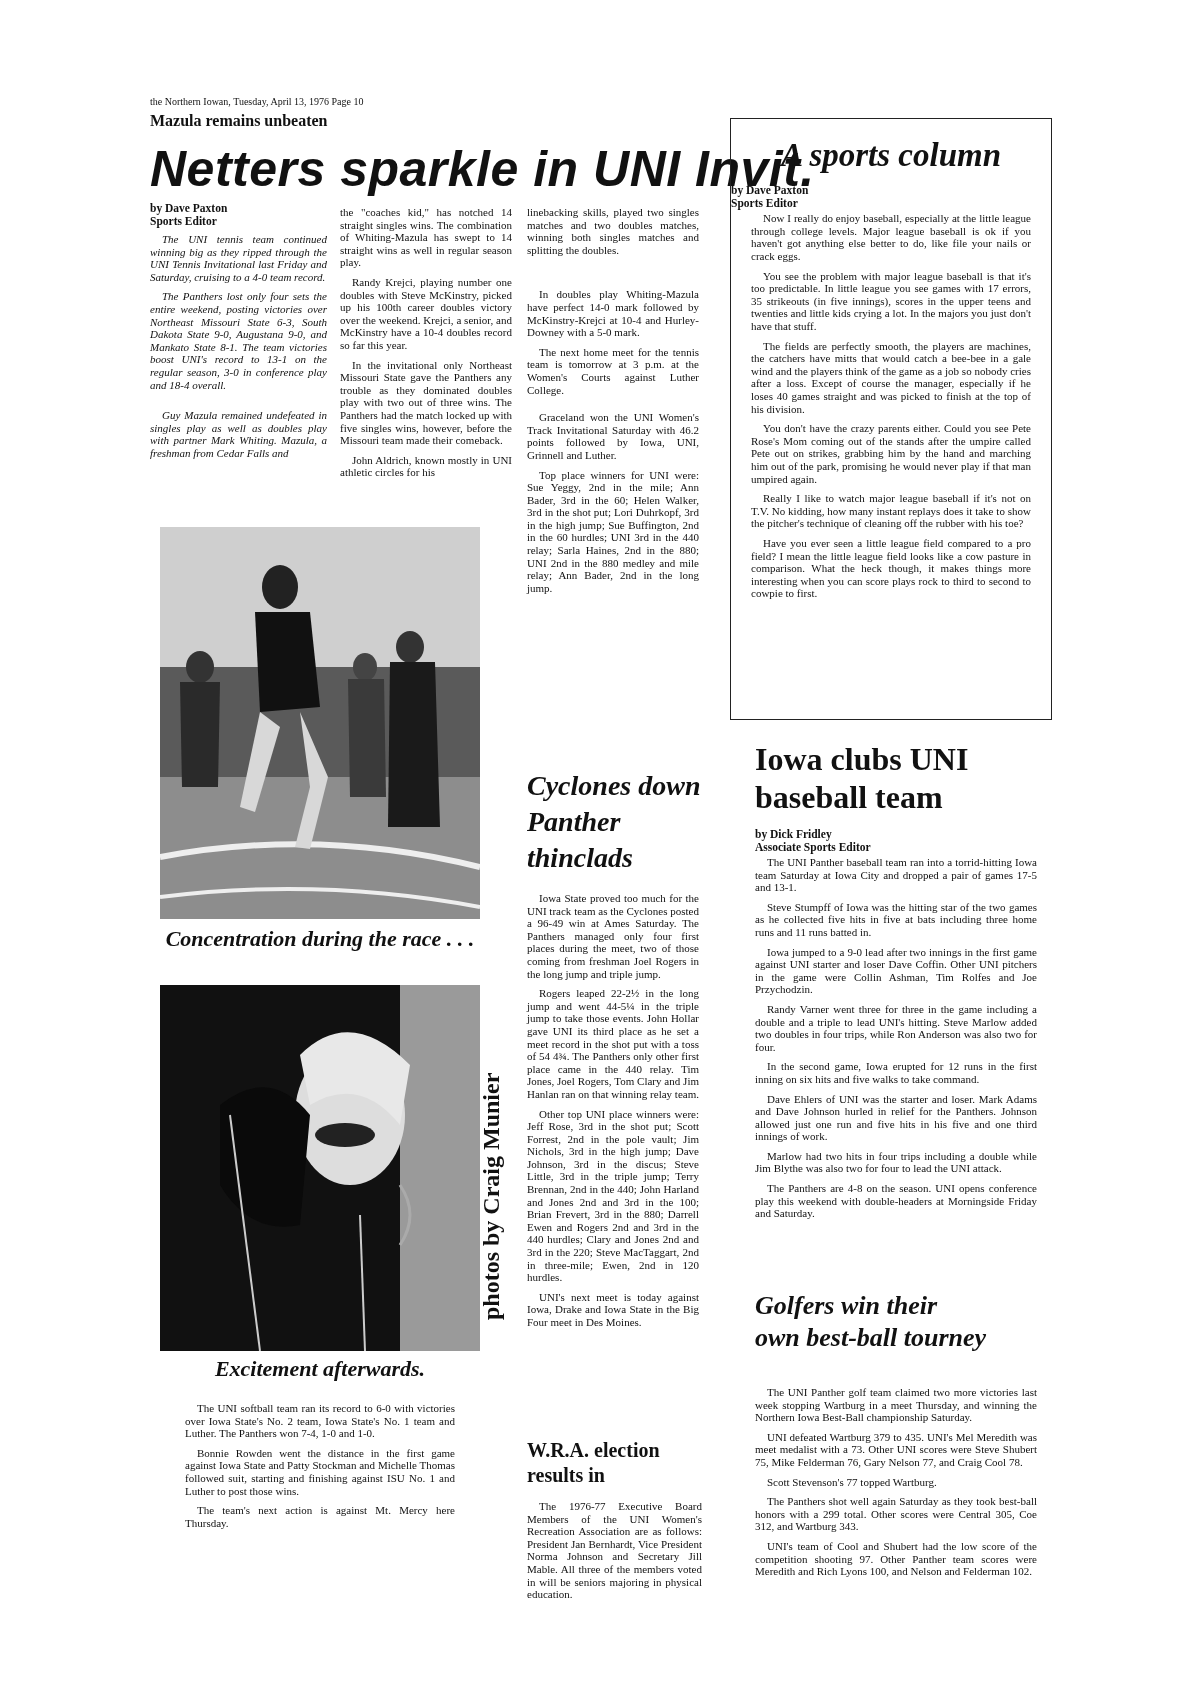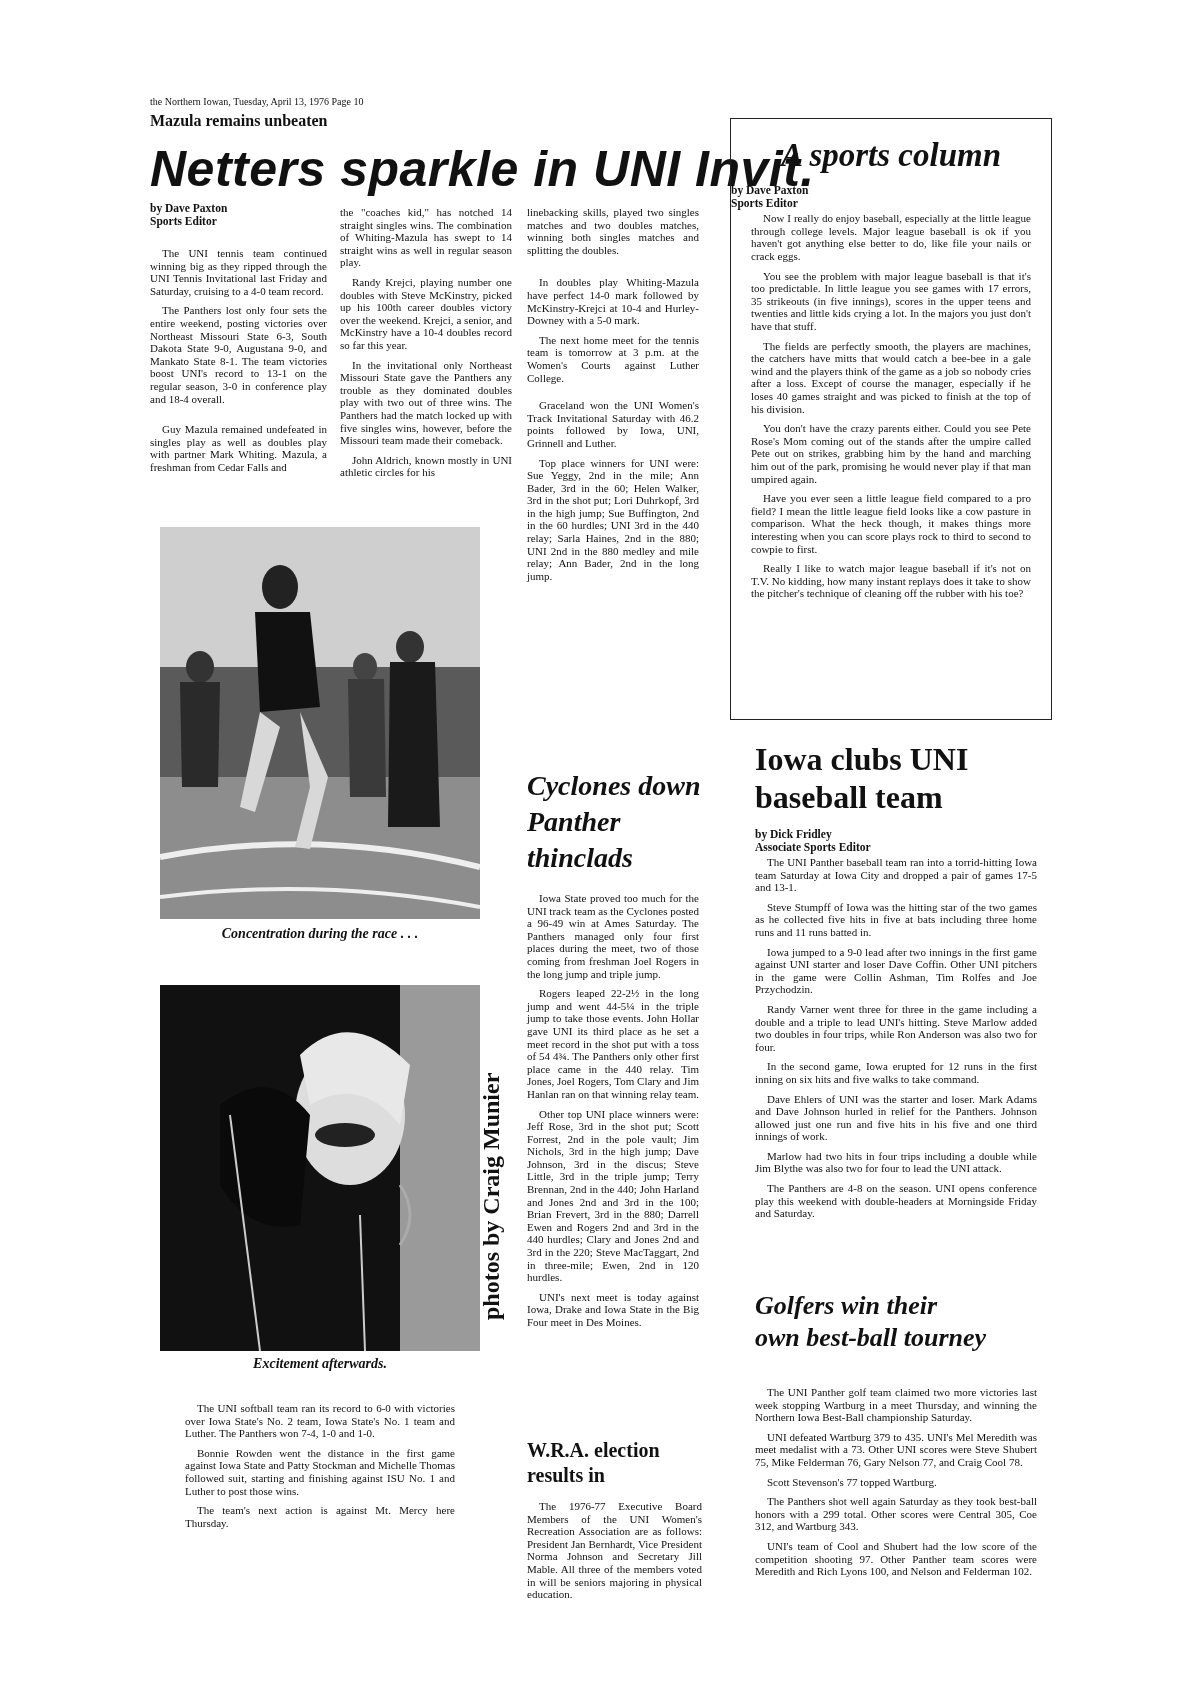--- a/index.html
+++ b/index.html
@@ -6,75 +6,75 @@
   body{width:1200px;height:1700px;position:relative;overflow:hidden;color:#111;
        font-family:"DejaVu Serif","Liberation Serif",serif;}
   .abs{position:absolute;}
   .folio{font-size:10px;font-family:"Liberation Serif",serif;}
   .kicker{font-family:"Liberation Serif",serif;font-weight:bold;font-size:16px;}
   .mainhead{font-family:Liberation Sans, sans-serif;font-weight:bold;font-style:italic;font-size:50px;letter-spacing:0.5px;white-space:nowrap;}
   .byline{text-align:left;font-family:"Liberation Serif",serif;font-weight:bold;font-size:11.5px;line-height:13px;}
   .body{font-family:"Liberation Serif",serif;font-size:11px;line-height:12.6px;text-align:justify;}
   .body p{margin:0 0 7px 0;text-indent:12px;}
   .photo{background:#222;overflow:hidden;}
-  .caption{font-family:"Liberation Serif",serif;font-weight:bold;font-style:italic;font-size:14px;text-align:center;white-space:nowrap;}
+  .caption{font-family:"Liberation Serif",serif;font-weight:bold;font-style:italic;font-size:22px;text-align:center;white-space:nowrap;}
   .credit{font-family:"Liberation Serif",serif;font-weight:bold;font-size:24px;writing-mode:vertical-rl;transform:rotate(180deg);white-space:nowrap;}
   .boxed{border:1.5px solid #222;}
   .col-head-italic{font-family:"Liberation Serif",serif;font-weight:bold;font-style:italic;line-height:1.25;}
   .col-head{font-family:"Liberation Serif",serif;font-weight:bold;line-height:1.12;}
 </style>
 </head>
 <body>
 
 <div class="abs folio" style="left:150px;top:96px;">the Northern Iowan, Tuesday, April 13, 1976 Page 10</div>
 
 <div class="abs kicker" style="left:150px;top:112px;">Mazula remains unbeaten</div>
 <div class="abs mainhead" style="left:150px;top:140px;">Netters sparkle in UNI Invit.</div>
 
 <div class="abs" style="left:150px;top:202px;width:177px;">
   <div class="byline">
     <div>by Dave Paxton</div>
     <div>Sports Editor</div>
   </div>
-  <div class="body" style="margin-top:19px;">
+  <div class="body" style="margin-top:5px;font-style:italic;">
     <p>The UNI tennis team continued winning big as they ripped through the UNI Tennis Invitational last Friday and Saturday, cruising to a 4-0 team record.</p>
     <p>The Panthers lost only four sets the entire weekend, posting victories over Northeast Missouri State 6-3, South Dakota State 9-0, Augustana 9-0, and Mankato State 8-1. The team victories boost UNI's record to 13-1 on the regular season, 3-0 in conference play and 18-4 overall.</p>
     <p style="margin-top:18px;">Guy Mazula remained undefeated in singles play as well as doubles play with partner Mark Whiting. Mazula, a freshman from Cedar Falls and</p>
   </div>
 </div>
 
 <div class="abs body" style="left:340px;top:206px;width:172px;">
   <p style="text-indent:0">the "coaches kid," has notched 14 straight singles wins. The combination of Whiting-Mazula has swept to 14 straight wins as well in regular season play.</p>
   <p>Randy Krejci, playing number one doubles with Steve McKinstry, picked up his 100th career doubles victory over the weekend. Krejci, a senior, and McKinstry have a 10-4 doubles record so far this year.</p>
   <p>In the invitational only Northeast Missouri State gave the Panthers any trouble as they dominated doubles play with two out of three wins. The Panthers had the match locked up with five singles wins, however, before the Missouri team made their comeback.</p>
   <p>John Aldrich, known mostly in UNI athletic circles for his</p>
 </div>
 
 <div class="abs body" style="left:527px;top:206px;width:172px;">
   <p style="text-indent:0">linebacking skills, played two singles matches and two doubles matches, winning both singles matches and splitting the doubles.</p>
-  <p style="margin-top:20px;">In doubles play Whiting-Mazula have perfect 14-0 mark followed by McKinstry-Krejci at 10-4 and Hurley-Downey with a 5-0 mark.</p>
+  <p style="margin-top:32px;">In doubles play Whiting-Mazula have perfect 14-0 mark followed by McKinstry-Krejci at 10-4 and Hurley-Downey with a 5-0 mark.</p>
   <p>The next home meet for the tennis team is tomorrow at 3 p.m. at the Women's Courts against Luther College.</p>
   <div style="height:8px"></div>
   <p>Graceland won the UNI Women's Track Invitational Saturday with 46.2 points followed by Iowa, UNI, Grinnell and Luther.</p>
   <p>Top place winners for UNI were: Sue Yeggy, 2nd in the mile; Ann Bader, 3rd in the 60; Helen Walker, 3rd in the shot put; Lori Duhrkopf, 3rd in the high jump; Sue Buffington, 2nd in the 60 hurdles; UNI 3rd in the 440 relay; Sarla Haines, 2nd in the 880; UNI 2nd in the 880 medley and mile relay; Ann Bader, 2nd in the long jump.</p>
 </div>
 
 <div class="abs boxed" style="left:730px;top:118px;width:320px;height:600px;">
   <div class="col-head-italic" style="text-align:center;font-size:33px;margin-top:16px;">A sports column</div>
   <div class="byline" style="margin-top:8px;">
     <div>by Dave Paxton</div>
     <div>Sports Editor</div>
   </div>
   <div class="body" style="padding:2px 20px 0 20px;">
     <p>Now I really do enjoy baseball, especially at the little league through college levels. Major league baseball is ok if you haven't got anything else better to do, like file your nails or crack eggs.</p>
     <p>You see the problem with major league baseball is that it's too predictable. In little league you see games with 17 errors, 35 strikeouts (in five innings), scores in the upper teens and twenties and little kids crying a lot. In the majors you just don't have that stuff.</p>
     <p>The fields are perfectly smooth, the players are machines, the catchers have mitts that would catch a bee-bee in a gale wind and the players think of the game as a job so nobody cries after a loss. Except of course the manager, especially if he loses 40 games straight and was picked to finish at the top of his division.</p>
     <p>You don't have the crazy parents either. Could you see Pete Rose's Mom coming out of the stands after the umpire called Pete out on strikes, grabbing him by the hand and marching him out of the park, promising he would never play if that man umpired again.</p>
+    <p>Really I like to watch major league baseball if it's not on T.V. No kidding, how many instant replays does it take to show the pitcher's technique of cleaning off the rubber with his toe?</p>
     <p>Have you ever seen a little league field compared to a pro field? I mean the little league field looks like a cow pasture in comparison. What the heck though, it makes things more interesting when you can score plays rock to third to second to cowpie to first.</p>
-    <p>Really I like to watch major league baseball if it's not on T.V. No kidding, how many instant replays does it take to show the pitcher's technique of cleaning off the rubber with his toe?</p>
   </div>
 </div>
 
 <div class="abs photo" style="left:160px;top:527px;width:320px;height:392px;">
   <svg width="320" height="392" viewBox="0 0 320 392">
     <rect width="320" height="392" fill="#7a7a7a"></rect>
     <rect y="0" width="320" height="140" fill="#cfcfcf"></rect>
     <rect y="140" width="320" height="110" fill="#5a5a5a"></rect>
     <rect y="250" width="320" height="142" fill="#8d8d8d"></rect>
     <path d="M0 330 Q160 300 320 340" stroke="#eee" stroke-width="6" fill="none"></path>

